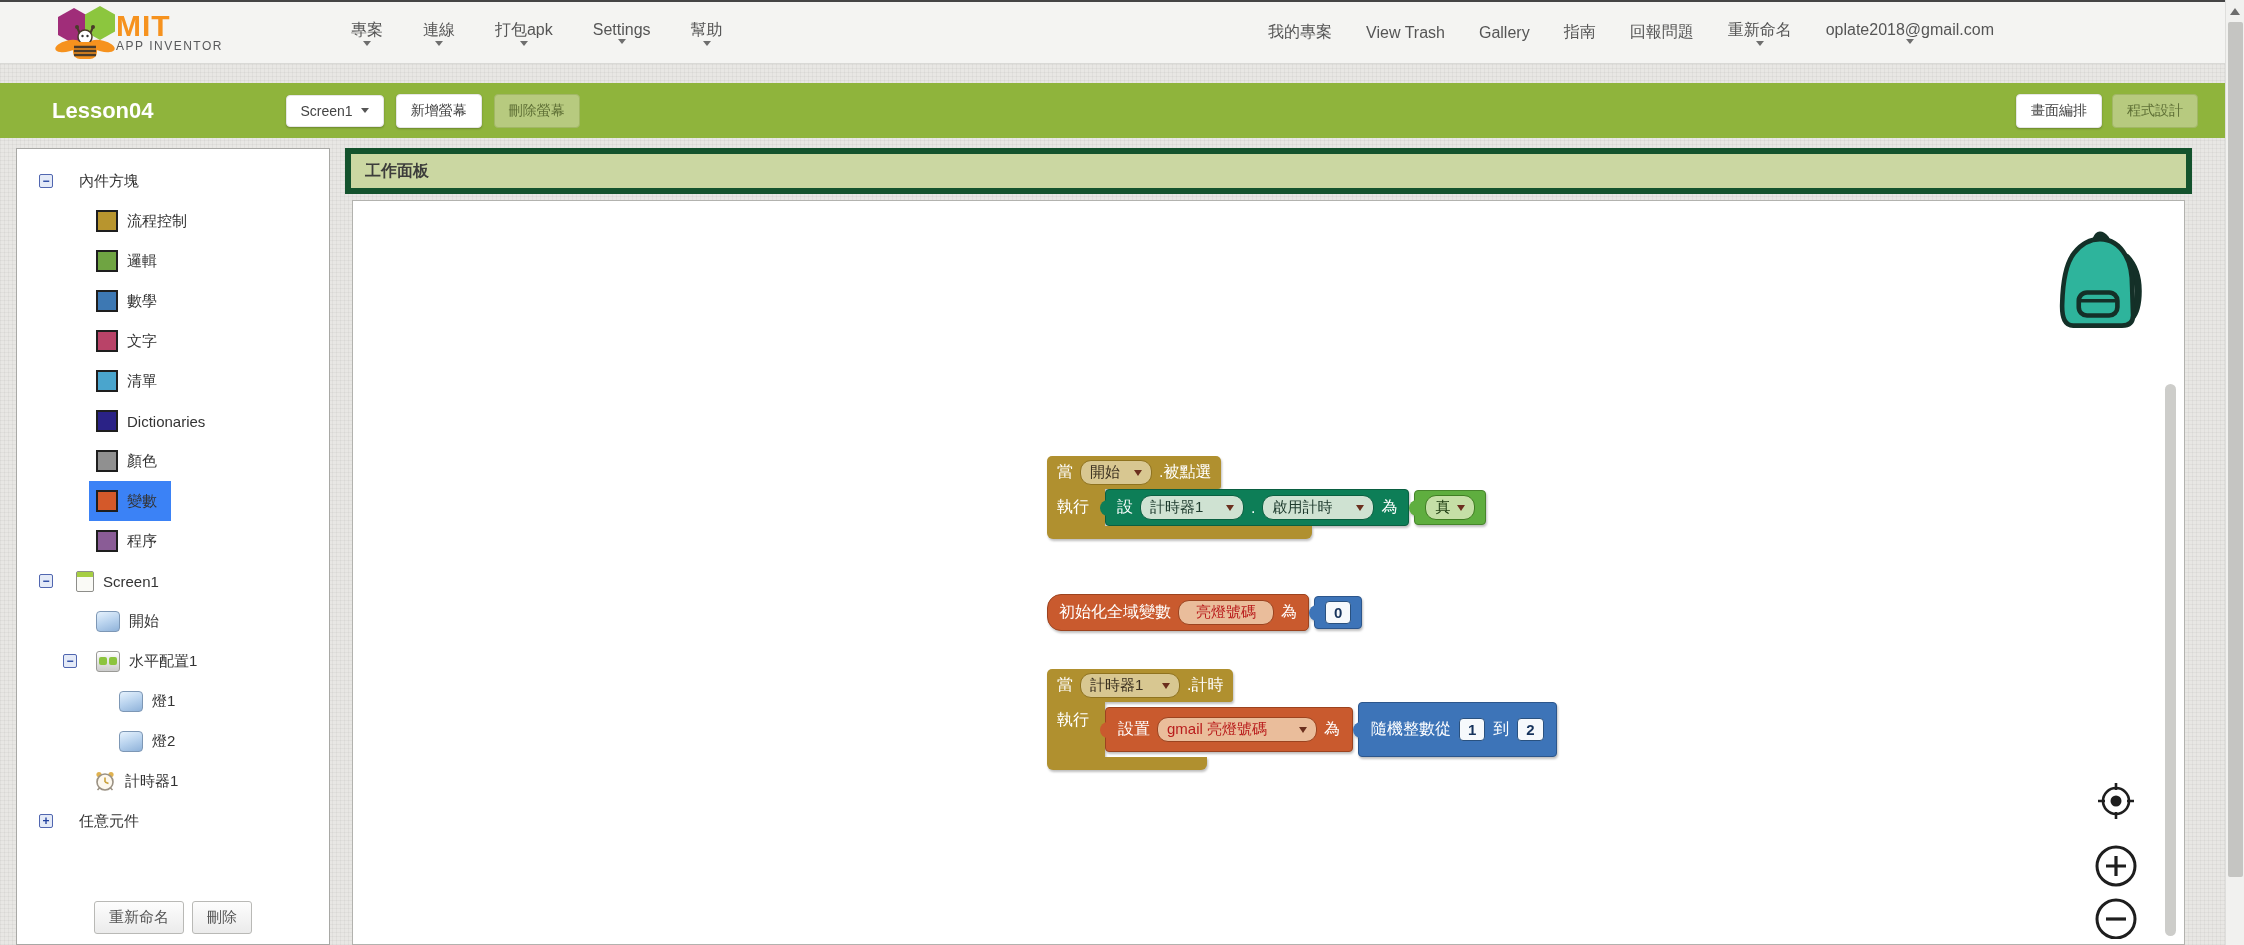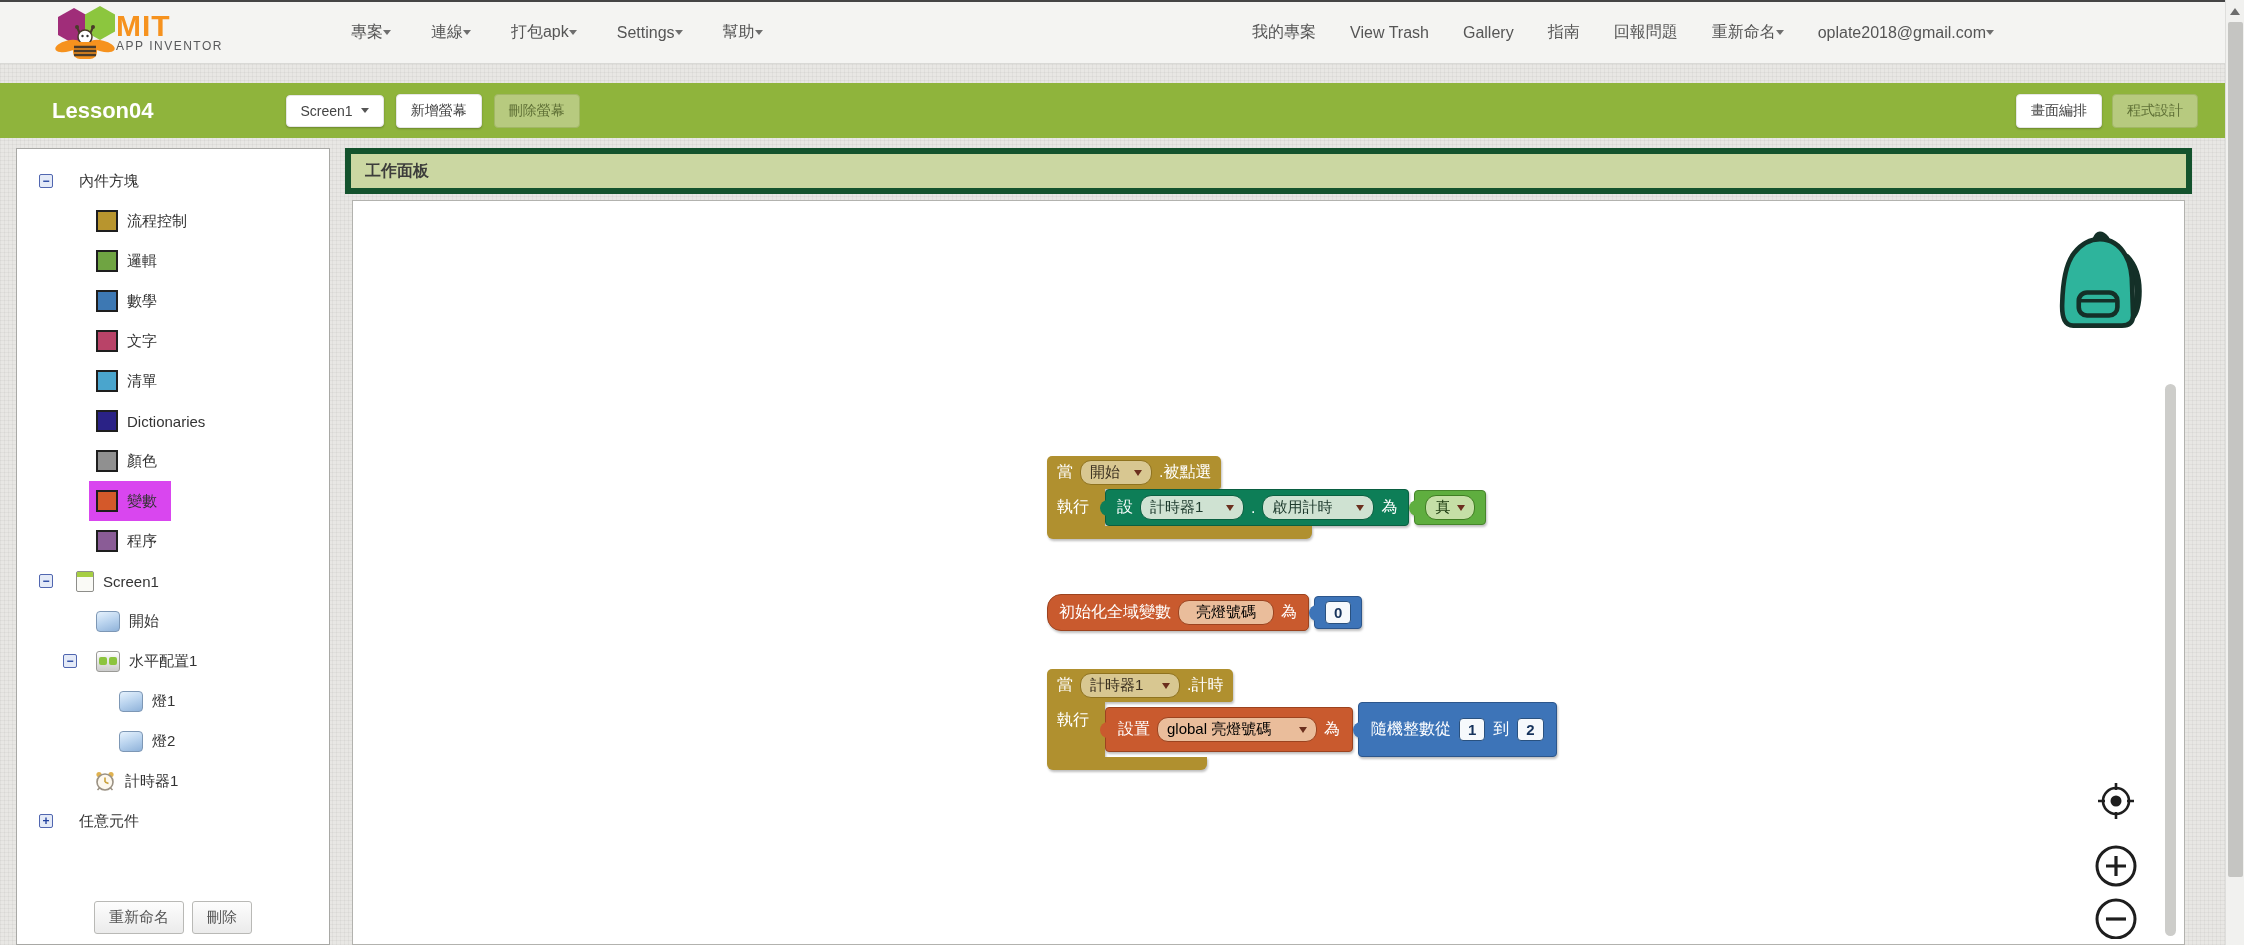--- a/index.html
+++ b/index.html
@@ -15,21 +15,21 @@
   body::before { content:""; position:absolute; top:0; left:0; right:0; height:2px; background:#454545; z-index:50; }
 
   
   .topbar { position:absolute; top:2px; left:0; right:0; height:62px; background:#f4f4f2;
     border-bottom:1px solid #d9d9d6; display:flex; align-items:center; padding:0 250px 0 52px; z-index:5; }
   .logo { display:flex; align-items:center; gap:0; }
   .logo-text-mit { color:#f6921e; font-size:30px; font-weight:bold; letter-spacing:1px; line-height:26px; }
   .logo-text-sub { color:#58595b; font-size:12px; font-weight:normal; letter-spacing:1.5px; }
   .menus { margin-left:128px; display:flex; gap:40px; align-items:center; }
   .rightmenus { margin-left:auto; display:flex; gap:34px; align-items:center; }
-  .menu-item { display:flex; align-items:center; gap:0; color:#555; font-size:16px; cursor:pointer; }
+  .menu-item { display:flex; align-items:center; gap:0; color:#555; font-size:16px; cursor:pointer;flex-direction:column; }
   .caret-down { width:0; height:0; border-left:4px solid transparent; border-right:4px solid transparent; border-top:5px solid #6e6e6e; }
 
   
   .greenbar { position:absolute; top:83px; left:0; right:0; height:55px; background:#8fb43c;
     display:flex; align-items:center; padding:0 46px 0 52px; }
   .project-title { color:#fff; font-size:22px; font-weight:bold; }
   .screens { margin-left:132px; display:flex; gap:12px; align-items:center; }
   .viewbtns { margin-left:auto; display:flex; gap:10px; align-items:center; }
   .wbtn { background:#fff; border:1px solid #e6e6e6; border-radius:4px; padding:7px 14px; font-size:14px;
     color:#444; display:flex; align-items:center; gap:8px; box-shadow:0 1px 2px rgba(0,0,0,0.25); cursor:pointer; }
@@ -37,21 +37,21 @@
   .wbtn .caret-down { border-top-color:#555; }
 
   
   .phead { height:46px; background:#cbd7a2; border-bottom:1px solid #a8a8a5; display:flex; align-items:center;
     padding-left:14px; font-size:16px; font-weight:bold; color:#3d3d3b; }
   .sidepanel { position:absolute; left:16px; top:148px; width:314px; bottom:0; background:#fff;
     border:1px solid #a8a8a5; }
   .tree { padding-top:12px; }
   .trow { display:flex; align-items:center; gap:9px; width:max-content; min-height:40px; padding:2px 14px 2px 7px;
     font-size:15px; color:#333; cursor:pointer; }
-  .trow.selected { background:#d946ef; }
+  .trow.selected { background:#3b82f6; }
   .exp { width:14px; height:14px; flex:none; border:1px solid #5066b0; border-radius:2px; background:#e4eaf7;
     color:#20409e; font-size:12px; line-height:12px; text-align:center; font-weight:bold; cursor:pointer; }
   .sq { width:22px; height:22px; flex:none; border:2px solid #1e1e1e; }
   .icon-screen { width:18px; height:21px; flex:none; background:#fafaf6; border:1px solid #8e8e8a; border-radius:2px; position:relative; }
   .icon-screen::before { content:""; position:absolute; top:0; left:0; right:0; height:5px; background:#a6ce43; }
   .icon-button { width:24px; height:21px; flex:none; border-radius:4px; border:1px solid #7d97b5;
     background:linear-gradient(160deg,#e6f2fd 0%,#b9d3ee 50%,#8fb2d9 100%); }
   .icon-hlayout { width:24px; height:21px; flex:none; border-radius:3px; border:1px solid #9a9a96;
     background:linear-gradient(#ffffff,#cccccc); display:flex; align-items:center; justify-content:center; gap:2px; }
   .icon-hlayout i { width:8px; height:8px; background:#8cc43e; border-radius:2px; }
@@ -84,21 +84,21 @@
   .valblock.tall { padding:15px 12px; }
   .plug::before { content:""; position:absolute; left:-6px; top:50%; transform:translateY(-50%);
     width:10px; height:16px; background:var(--bg); border-radius:8px 0 0 8px; }
   .dd { background:#d8c791; border:1px solid #8f731f; color:#3a3020; border-radius:11px; height:25px;
     padding:0 9px; display:inline-flex; align-items:center; justify-content:space-between; gap:7px;
     font-size:15px; cursor:pointer; }
   .dd .fcaret { width:0; height:0; border-left:4px solid transparent; border-right:4px solid transparent;
     border-top:6px solid #6b2f1e; }
   .green .dd { background:#cfe2d2; border-color:#0a5f41; color:#1d3a2d; }
   .trueb .dd { background:#c5dfa6; border-color:#3f7d22; color:#1d3b10; }
-  .orangeb .dd { background:#eabd9b; border-color:#9c431f; color:#000000; }
+  .orangeb .dd { background:#eabd9b; border-color:#9c431f; color:#b91c1c; }
   .numfield { background:#f6f9fc; border:1px solid #29517f; border-radius:4px; color:#16335c;
     font-weight:bold; padding:2px 8px; font-size:15px; min-width:26px; text-align:center; }
 
   .canvas-scrollbar { position:absolute; right:8px; top:183px; bottom:8px; width:11px;
     background:#cdcdca; border-radius:6px; }
 
   
   .vscroll { position:absolute; right:0; top:0; width:19px; height:945px; background:#f1f1ef;
     border-left:1px solid #dededc; z-index:60; }
   .varrow-up { position:absolute; top:8px; left:4px; width:0; height:0;
@@ -356,21 +356,21 @@
           <span>計時器1</span>
           <span class="fcaret"></span>
         </span>
         <span>.計時</span>
       </div>
       <div class="brow">
         <div class="docol gold">執行</div>
         <div class="stmt orangeb tall plug">
           <span>設置</span>
           <span class="dd" style="min-width:160px">
-            <span>global 亮燈號碼</span>
+            <span>gmail 亮燈號碼</span>
             <span class="fcaret"></span>
           </span>
           <span>為</span>
         </div>
         <div class="valblock blueb tall plug">
           <span>隨機整數從</span>
           <span class="numfield">1</span>
           <span>到</span>
           <span class="numfield">2</span>
         </div>

